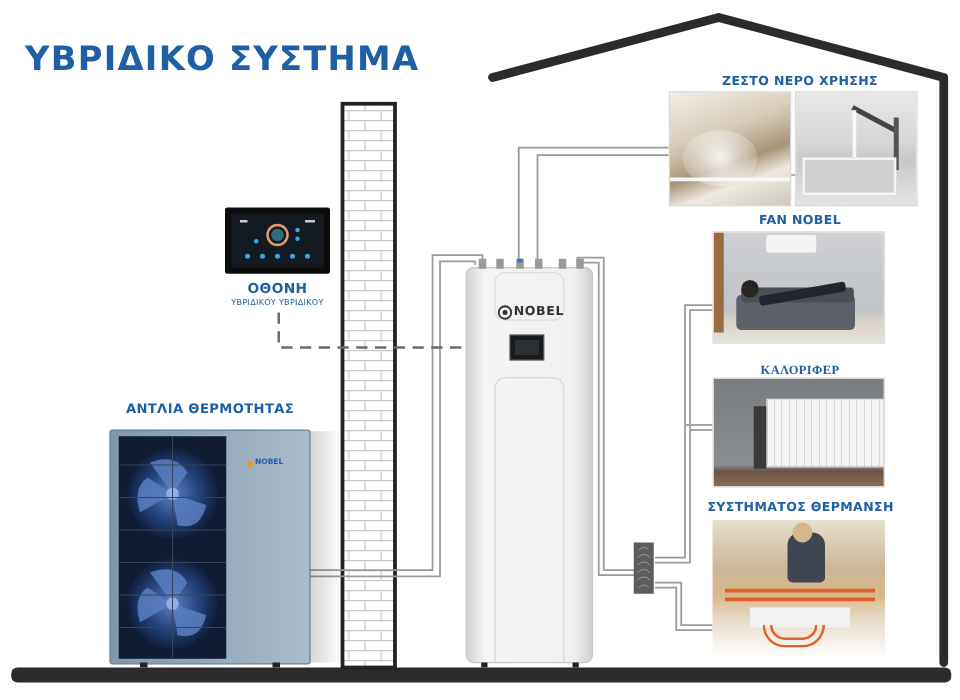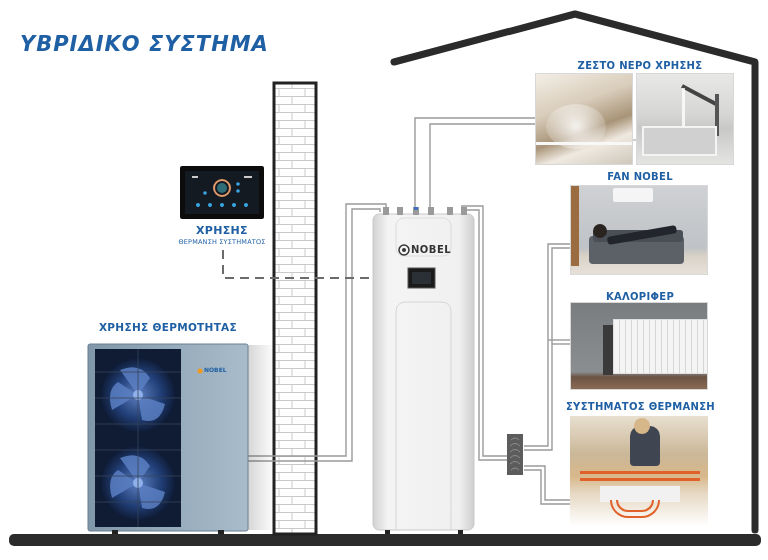--- a/index.html
+++ b/index.html
@@ -1,20 +1,20 @@
 <!DOCTYPE html>
 <html><head>
 <meta charset="utf-8">
 <style>
   * { box-sizing: border-box; margin: 0; padding: 0; }
   html, body { width: 768px; height: 560px; background: #ffffff; overflow: hidden; }
   body { position: relative; font-family: "DejaVu Sans", "Liberation Sans", sans-serif; }
   .abs { position: absolute; }
   .label { position: absolute; color: #1f5fa3; font-weight: bold; white-space: nowrap; letter-spacing: 0.3px; text-align: center; }
-  #main-title { left: 20px; top: 32px; font-size: 21px; font-weight: bold; color: #1f5fa3; letter-spacing: 1px; font-style: italic; }
+  #main-title { left: 20px; top: 32px; font-size: 27px; font-weight: bold; color: #1f5fa3; letter-spacing: 1px; }
   svg#diagram { position: absolute; left: 0; top: 0; }
   .photo { position: absolute; overflow: hidden; border: 1px solid #d8d8d8; }
 </style>
 </head>
 <body>
 
 <svg id="diagram" width="768" height="560" viewBox="0 0 768 560" xmlns="http://www.w3.org/2000/svg">
   <defs>
     <pattern id="bricks" x="0" y="0" width="26" height="16" patternUnits="userSpaceOnUse">
       <rect width="26" height="16" fill="#ffffff"></rect>
@@ -143,24 +143,24 @@
   </g>
 
   <g>
     <rect x="507" y="434" width="16" height="41" fill="#5c5c5c"></rect>
     <path d="M511 440 Q515 436 519 440 M510 446 Q515 441 520 446 M510 452 Q515 447 520 452 M510 458 Q515 453 520 458 M510 464 Q515 459 520 464 M511 470 Q515 466 519 470" fill="none" stroke="#9a9a9a" stroke-width="0.8"></path>
   </g>
 </svg>
 
 <div id="main-title" class="abs">ΥΒΡΙΔΙΚΟ ΣΥΣΤΗΜΑ</div>
 
-<div class="label" style="left:172px; top:224px; width:100px; font-size:11px;">ΧΡΗΣΗΣ</div>
-<div class="label" style="left:162px; top:238px; width:120px; font-size:6.5px; font-weight:normal; letter-spacing:0.2px;">ΘΕΡΜΑΝΣΗ ΣΥΣΤΗΜΑΤΟΣ</div>
-
-<div class="label" style="left:88px; top:321px; width:160px; font-size:10.5px;">ΧΡΗΣΗΣ ΘΕΡΜΟΤΗΤΑΣ</div>
+<div class="label" style="left:172px; top:224px; width:100px; font-size:11px;">ΟΘΟΝΗ</div>
+<div class="label" style="left:162px; top:238px; width:120px; font-size:6.5px; font-weight:normal; letter-spacing:0.2px;">ΥΒΡΙΔΙΚΟΥ ΥΒΡΙΔΙΚΟΥ</div>
+
+<div class="label" style="left:88px; top:321px; width:160px; font-size:10.5px;">ΑΝΤΛΙΑ ΘΕΡΜΟΤΗΤΑΣ</div>
 <div class="abs" style="left:204px; top:366px; font-size:6px; color:#1f5fa3; font-weight:bold;">NOBEL</div>
 
 <div class="abs" style="left:411px; top:244px; font-size:10px; color:#333; font-weight:bold; letter-spacing:0.5px;">NOBEL</div>
 
 <div class="label" style="left:560px; top:60px; width:160px; font-size:10px;">ΖΕΣΤΟ ΝΕΡΟ ΧΡΗΣΗΣ</div>
 <div class="photo" style="left:535px; top:73px; width:98px; height:92px; background: linear-gradient(160deg, #f3eee6 0%, #d9cdbb 35%, #a89478 60%, #efe9e0 75%, #cfc7bb 100%);">
   <div class="abs" style="left:10px; top:30px; width:60px; height:45px; border-radius:50%; background: radial-gradient(circle, rgba(255,255,255,0.85), rgba(255,255,255,0));"></div>
   <div class="abs" style="left:0; top:68px; width:98px; height:3px; background:#f8f8f8;"></div>
 </div>
 <div class="photo" style="left:636px; top:73px; width:98px; height:92px; background: linear-gradient(180deg, #e8e8e6 0%, #d6d6d4 45%, #c8c8c6 60%, #e4e4e2 100%);">
@@ -173,21 +173,21 @@
 <div class="label" style="left:580px; top:171px; width:120px; font-size:10px;">FAN NOBEL</div>
 <div class="photo" style="left:570px; top:185px; width:138px; height:90px; background: linear-gradient(180deg, #cfd1d4 0%, #bfc2c6 70%, #d9d2c7 80%, #e6e1d9 100%);">
   <div class="abs" style="left:42px; top:2px; width:40px; height:14px; background:#f5f5f5; border-radius:2px;"></div>
   <div class="abs" style="left:0; top:0; width:8px; height:80px; background:#9a6c3f;"></div>
   <div class="abs" style="left:18px; top:50px; width:95px; height:28px; background:#5c6168; border-radius:4px;"></div>
   <div class="abs" style="left:22px; top:44px; width:90px; height:12px; background:#4a4f56; border-radius:3px;"></div>
   <div class="abs" style="left:22px; top:38px; width:14px; height:14px; background:#2a2420; border-radius:50%;"></div>
   <div class="abs" style="left:36px; top:45px; width:70px; height:8px; background:#22262c; border-radius:3px; transform:rotate(-10deg);"></div>
 </div>
 
-<div class="label" style="left:580px; top:291px; width:120px; font-size:10px;">ΚΑΛΟΡΙΦΕΡ</div>
+<div class="label" style="left:580px; top:291px; width:120px; font-size:10px;font-family:Liberation Serif, serif;">ΚΑΛΟΡΙΦΕΡ</div>
 <div class="photo" style="left:570px; top:302px; width:138px; height:88px; background: linear-gradient(180deg, #7a7d80 0%, #8b8e91 80%, #6b5444 86%, #8a6b55 100%);">
   <div class="abs" style="left:42px; top:16px; width:96px; height:55px; background: repeating-linear-gradient(90deg, #f4f4f4 0px, #f4f4f4 5px, #d6d6d6 5px, #d6d6d6 6px); border:1px solid #e0e0e0;"></div>
   <div class="abs" style="left:32px; top:22px; width:10px; height:50px; background:#3a3a3a;"></div>
 </div>
 
 <div class="label" style="left:558px; top:401px; width:165px; font-size:10px;">ΣΥΣΤΗΜΑΤΟΣ ΘΕΡΜΑΝΣΗ</div>
 <div class="photo" style="left:570px; top:416px; width:138px; height:110px; border:none; background: linear-gradient(180deg, #e8dfd0 0%, #cbb798 35%, #d8b88a 55%, #e6d8c3 70%, #ffffff 100%);">
   <div class="abs" style="left:60px; top:10px; width:30px; height:40px; background:#3f4652; border-radius:10px 10px 4px 4px;"></div>
   <div class="abs" style="left:64px; top:2px; width:16px; height:16px; background:#d6b78a; border-radius:50%;"></div>
   <div class="abs" style="left:10px; top:55px; width:120px; height:3px; background:#e0622a;"></div>

